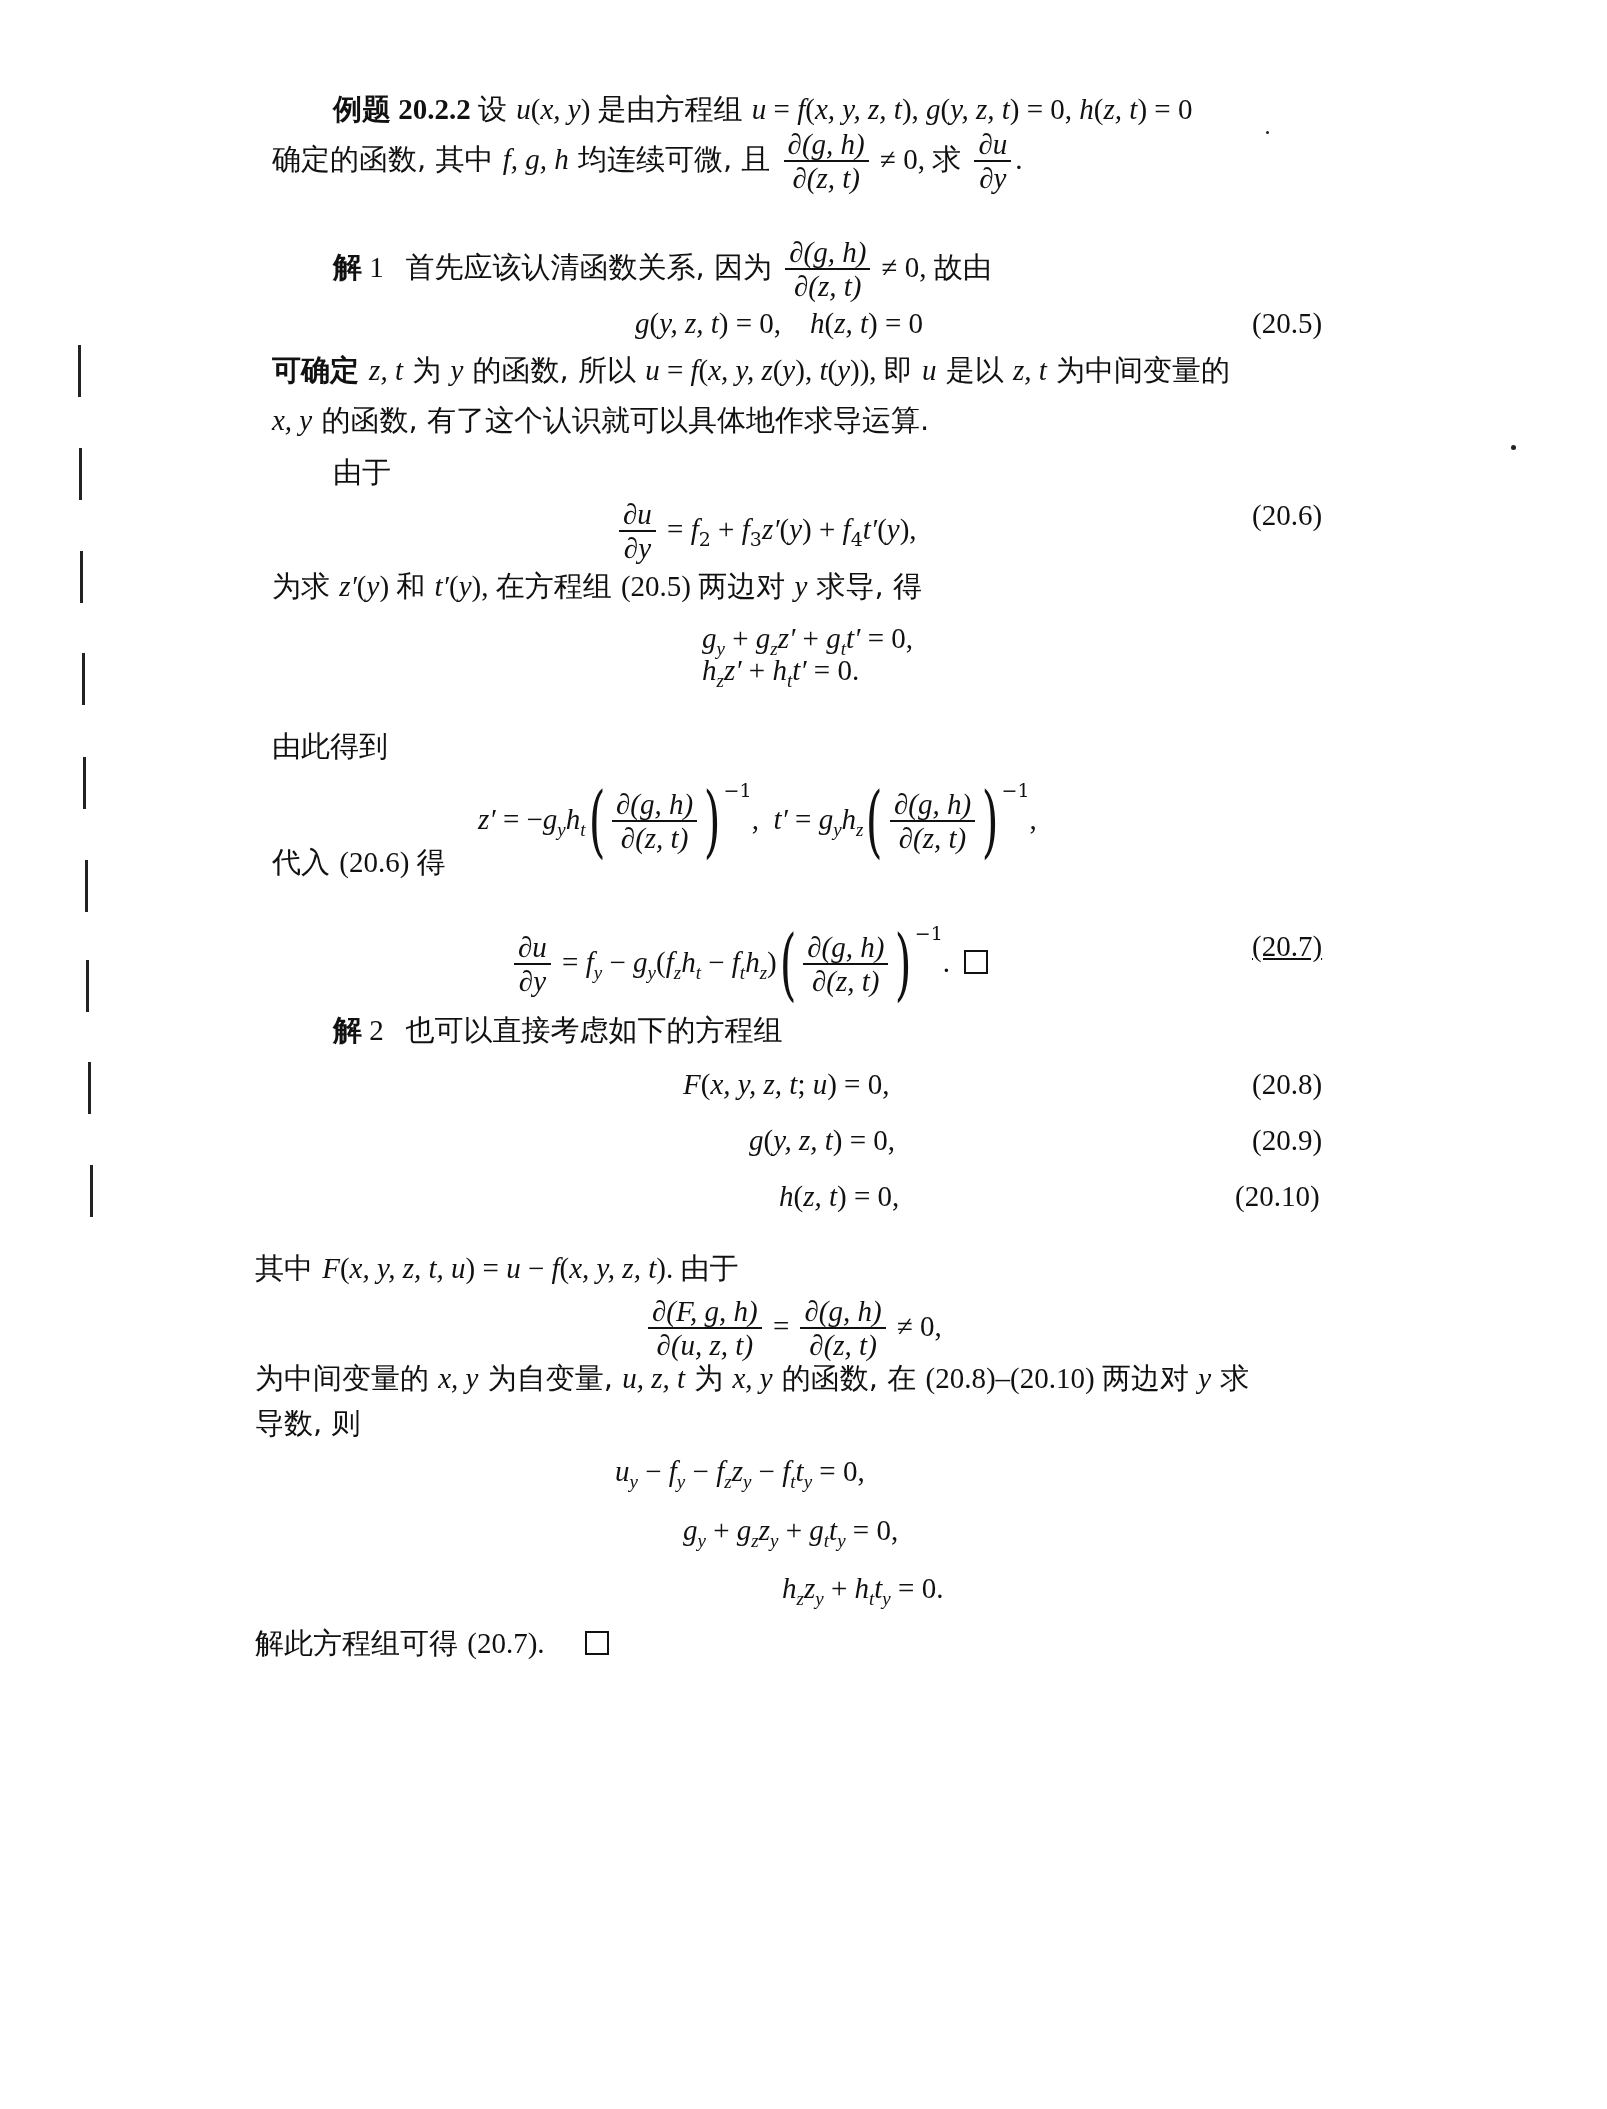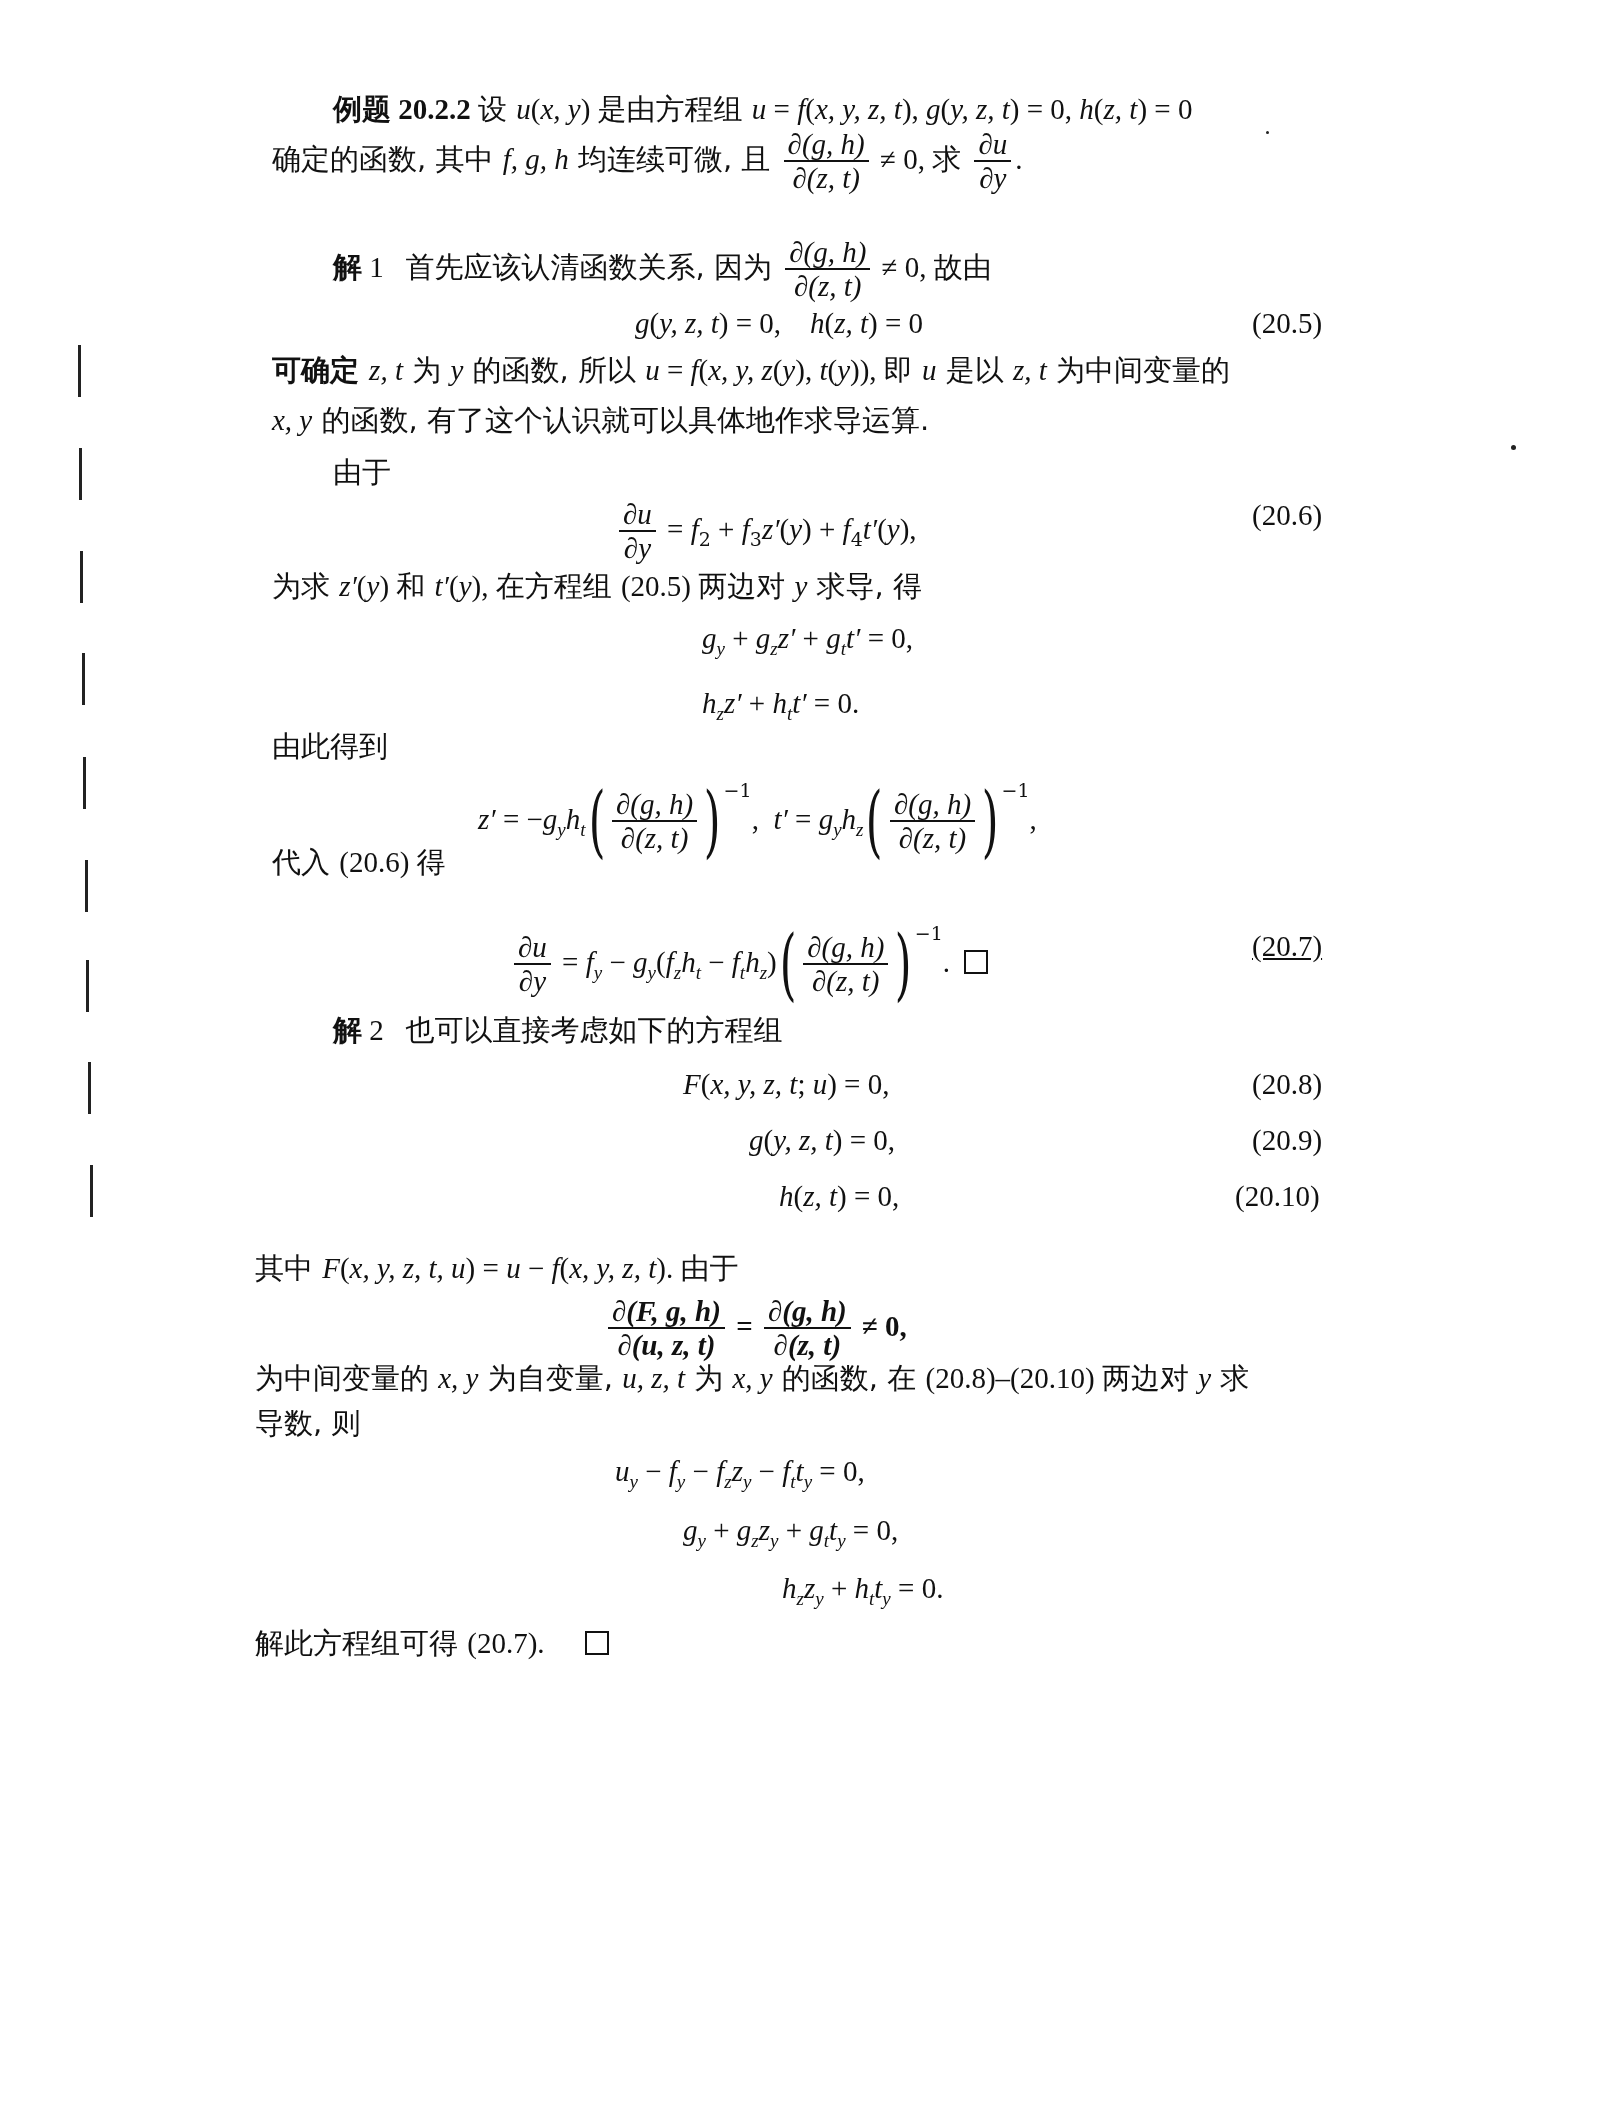--- a/index.html
+++ b/index.html
@@ -71,21 +71,21 @@
   </div>
   <div class="eqno" style="left:1252px;top:497px;">(20.6)</div>
 
   <div class="ln" style="left:272px;top:568px;">
     <span class="cjk">为求 </span><span class="m">z′</span><span class="r">(</span><span class="m">y</span><span class="r">) </span><span class="cjk">和 </span><span class="m">t′</span><span class="r">(</span><span class="m">y</span><span class="r">), </span><span class="cjk">在方程组 </span><span class="r">(20.5) </span><span class="cjk">两边对 </span><span class="m">y</span><span class="cjk"> 求导, 得</span>
   </div>
 
   <div class="ln" style="left:702px;top:620px;">
     <span class="m">g</span><sub class="m">y</sub><span class="r"> + </span><span class="m">g</span><sub class="m">z</sub><span class="m">z′</span><span class="r"> + </span><span class="m">g</span><sub class="m">t</sub><span class="m">t′</span><span class="r"> = 0,</span>
   </div>
-  <div class="ln" style="left:702px;top:685px;">
+  <div class="ln" style="left:702px;top:652px;">
     <span class="m">h</span><sub class="m">z</sub><span class="m">z′</span><span class="r"> + </span><span class="m">h</span><sub class="m">t</sub><span class="m">t′</span><span class="r"> = 0.</span>
   </div>
 
   <div class="ln cjk" style="left:272px;top:728px;">由此得到</div>
 
   <div class="ln" style="left:478px;top:772px;">
     <span class="m">z′</span><span class="r"> = −</span><span class="m">g</span><sub class="m">y</sub><span class="m">h</span><sub class="m">t</sub><span class="bigp">(</span><span class="frac m"><span class="num">∂(g, h)</span><span>∂(z, t)</span></span><span class="bigp">)</span><span class="sup">−1</span><span class="r">,&nbsp;&nbsp;</span><span class="m">t′</span><span class="r"> = </span><span class="m">g</span><sub class="m">y</sub><span class="m">h</span><sub class="m">z</sub><span class="bigp">(</span><span class="frac m"><span class="num">∂(g, h)</span><span>∂(z, t)</span></span><span class="bigp">)</span><span class="sup">−1</span><span class="r">,</span>
   </div>
 
   <div class="ln" style="left:272px;top:844px;">
@@ -115,21 +115,21 @@
 
   <div class="ln" style="left:779px;top:1178px;">
     <span class="m">h</span><span class="r">(</span><span class="m">z, t</span><span class="r">) = 0,</span>
   </div>
   <div class="eqno" style="left:1235px;top:1178px;">(20.10)</div>
 
   <div class="ln" style="left:255px;top:1250px;">
     <span class="cjk">其中 </span><span class="m">F</span><span class="r">(</span><span class="m">x, y, z, t, u</span><span class="r">) = </span><span class="m">u</span><span class="r"> − </span><span class="m">f</span><span class="r">(</span><span class="m">x, y, z, t</span><span class="r">). </span><span class="cjk">由于</span>
   </div>
 
-  <div class="ln" style="left:604px;top:1295px;font-weight:bold;">
+  <div class="ln" style="left:644px;top:1295px;">
     <span class="frac m"><span class="num">∂(F, g, h)</span><span>∂(u, z, t)</span></span><span class="r"> = </span><span class="frac m"><span class="num">∂(g, h)</span><span>∂(z, t)</span></span><span class="r"> ≠ 0,</span>
   </div>
 
   <div class="ln" style="left:255px;top:1360px;">
     <span class="cjk">为中间变量的 </span><span class="m">x, y</span><span class="cjk"> 为自变量, </span><span class="m">u, z, t</span><span class="cjk"> 为 </span><span class="m">x, y</span><span class="cjk"> 的函数, 在 </span><span class="r">(20.8)–(20.10) </span><span class="cjk">两边对 </span><span class="m">y</span><span class="cjk"> 求</span>
   </div>
   <div class="ln cjk" style="left:255px;top:1405px;">导数, 则</div>
 
   <div class="ln" style="left:615px;top:1453px;">
     <span class="m">u</span><sub class="m">y</sub><span class="r"> − </span><span class="m">f</span><sub class="m">y</sub><span class="r"> − </span><span class="m">f</span><sub class="m">z</sub><span class="m">z</span><sub class="m">y</sub><span class="r"> − </span><span class="m">f</span><sub class="m">t</sub><span class="m">t</span><sub class="m">y</sub><span class="r"> = 0,</span>

